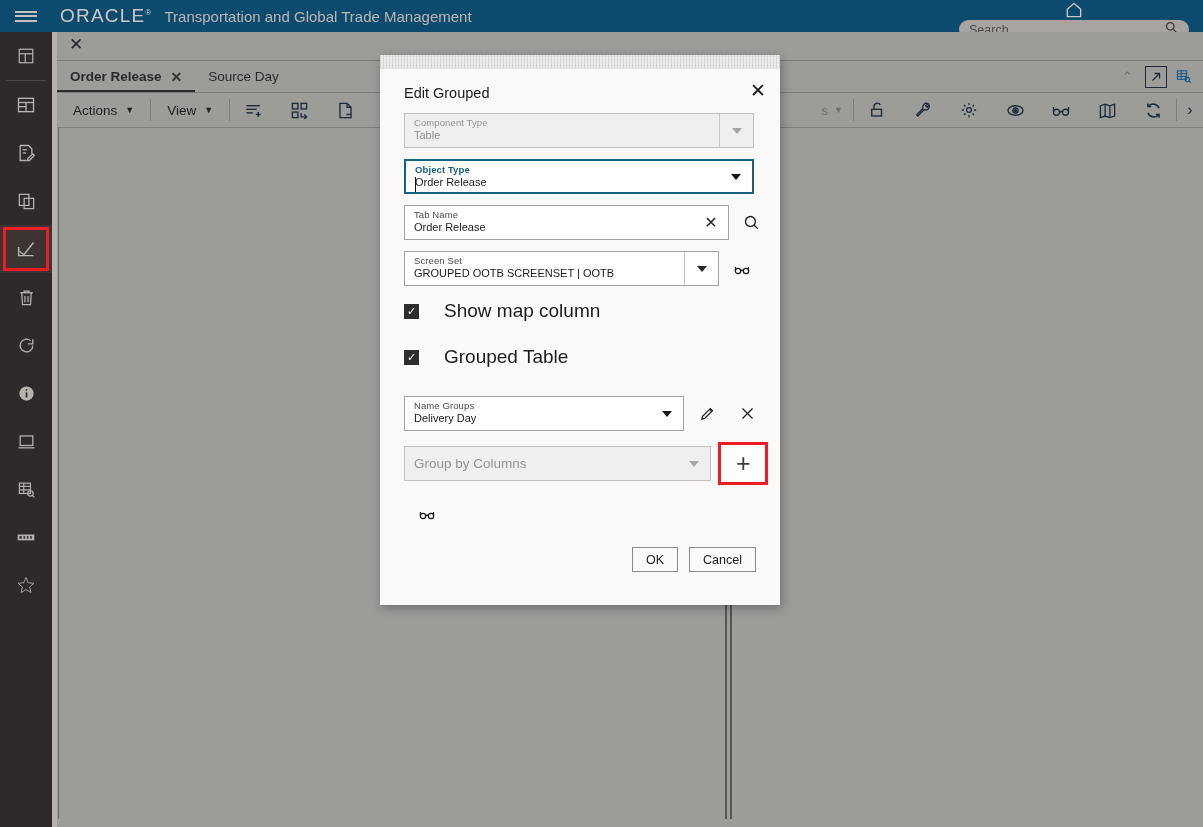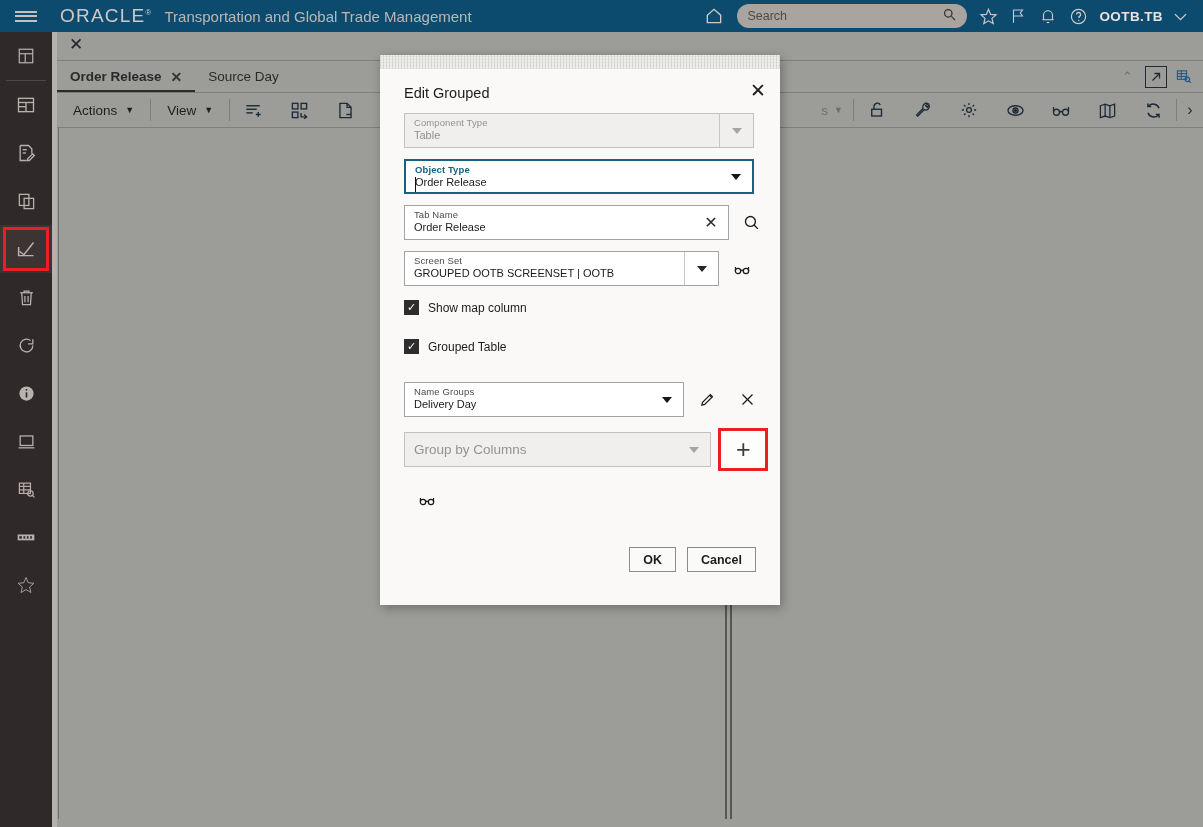--- a/index.html
+++ b/index.html
@@ -22,21 +22,21 @@
     cursor: pointer;
   }
   .hamburger span { display: block; width: 22px; height: 2px; background: #c8c0bd; margin: 2.5px 0; }
   .brand-oracle {
     font-size: 19px; letter-spacing: 1.2px; color: #cfc9c6; font-weight: 400;
     font-family: "Liberation Sans", sans-serif; margin-left: 8px;
   }
   .brand-oracle sup { font-size: 8px; vertical-align: super; }
   .brand-app { font-size: 15px; color: #bdb7b4; margin-left: 12px; }
 
-  .topbar-right { margin-left: auto; display: flex; align-items: center; height: 32px; padding-right: 8px; }
+  .topbar-right { margin-left: auto; display: flex; align-items: center; height: 32px; padding-right: 8px; flex-direction: column; }
   .ic { color: #cfc9c6; display: flex; align-items: center; justify-content: center; cursor: pointer; }
   .home-icon { width: 34px; height: 32px; }
   .search-wrap {
     position: relative; width: 230px; height: 24px; background: #a9a49f;
     border-radius: 12px; display: flex; align-items: center; padding: 0 10px;
     margin: 0 6px;
   }
   .search-wrap input {
     border: 0; background: transparent; outline: none; flex: 1;
     font-size: 12.5px; color: #3a3a3a; font-family: "Liberation Sans", sans-serif;
@@ -171,37 +171,37 @@
 
   .side-ic { width: 34px; height: 35px; display: flex; align-items: center; justify-content: center; cursor: pointer; margin-left: 6px; }
   .side-ic svg { stroke: #1b1b1b; fill: none; }
 
   .cbrow { display: flex; align-items: center; padding-left: 24px; margin-bottom: 9px; }
   .cbox {
     width: 15px; height: 15px; background: #2d2d2d; border: 1px solid #2d2d2d;
     display: flex; align-items: center; justify-content: center; cursor: pointer;
   }
   .cbox::after { content: "✓"; color: #fff; font-size: 11px; line-height: 1; }
-  .cblabel { font-size: 12px; color: #1c1c1c; margin-left: 9px; }
+  .cblabel { font-size: 19px; color: #1c1c1c; margin-left: 25px; }
 
   .plus-hl {
     position: relative; width: 50px; height: 43px; margin-left: 7px;
     border: 3px solid #ee1c24; background: #fdfdfc;
     display: flex; align-items: center; justify-content: center; cursor: pointer;
   }
   .plus-hl .pl { font-size: 25px; color: #3c3c3c; line-height: 1; font-weight: 300; }
 
   .dlg-footer {
     position: absolute; left: 0; right: 0; top: 492px; display: flex;
     justify-content: flex-end; gap: 11px; padding-right: 24px;
   }
   .btn {
     min-width: 44px; height: 25px; padding: 0 13px;
     background: #fafaf9; border: 1px solid #8d8b88;
-    font-size: 12.5px; font-weight: bold; color: #1c1c1c; cursor: pointer;
+    font-size: 12.5px; font-weight: normal; color: #1c1c1c; cursor: pointer;
     font-family: "Liberation Sans", sans-serif;
   }
 </style>
 </head>
 <body>
 
 <div id="root">
 
   <div class="topbar">
     <div class="hamburger">

